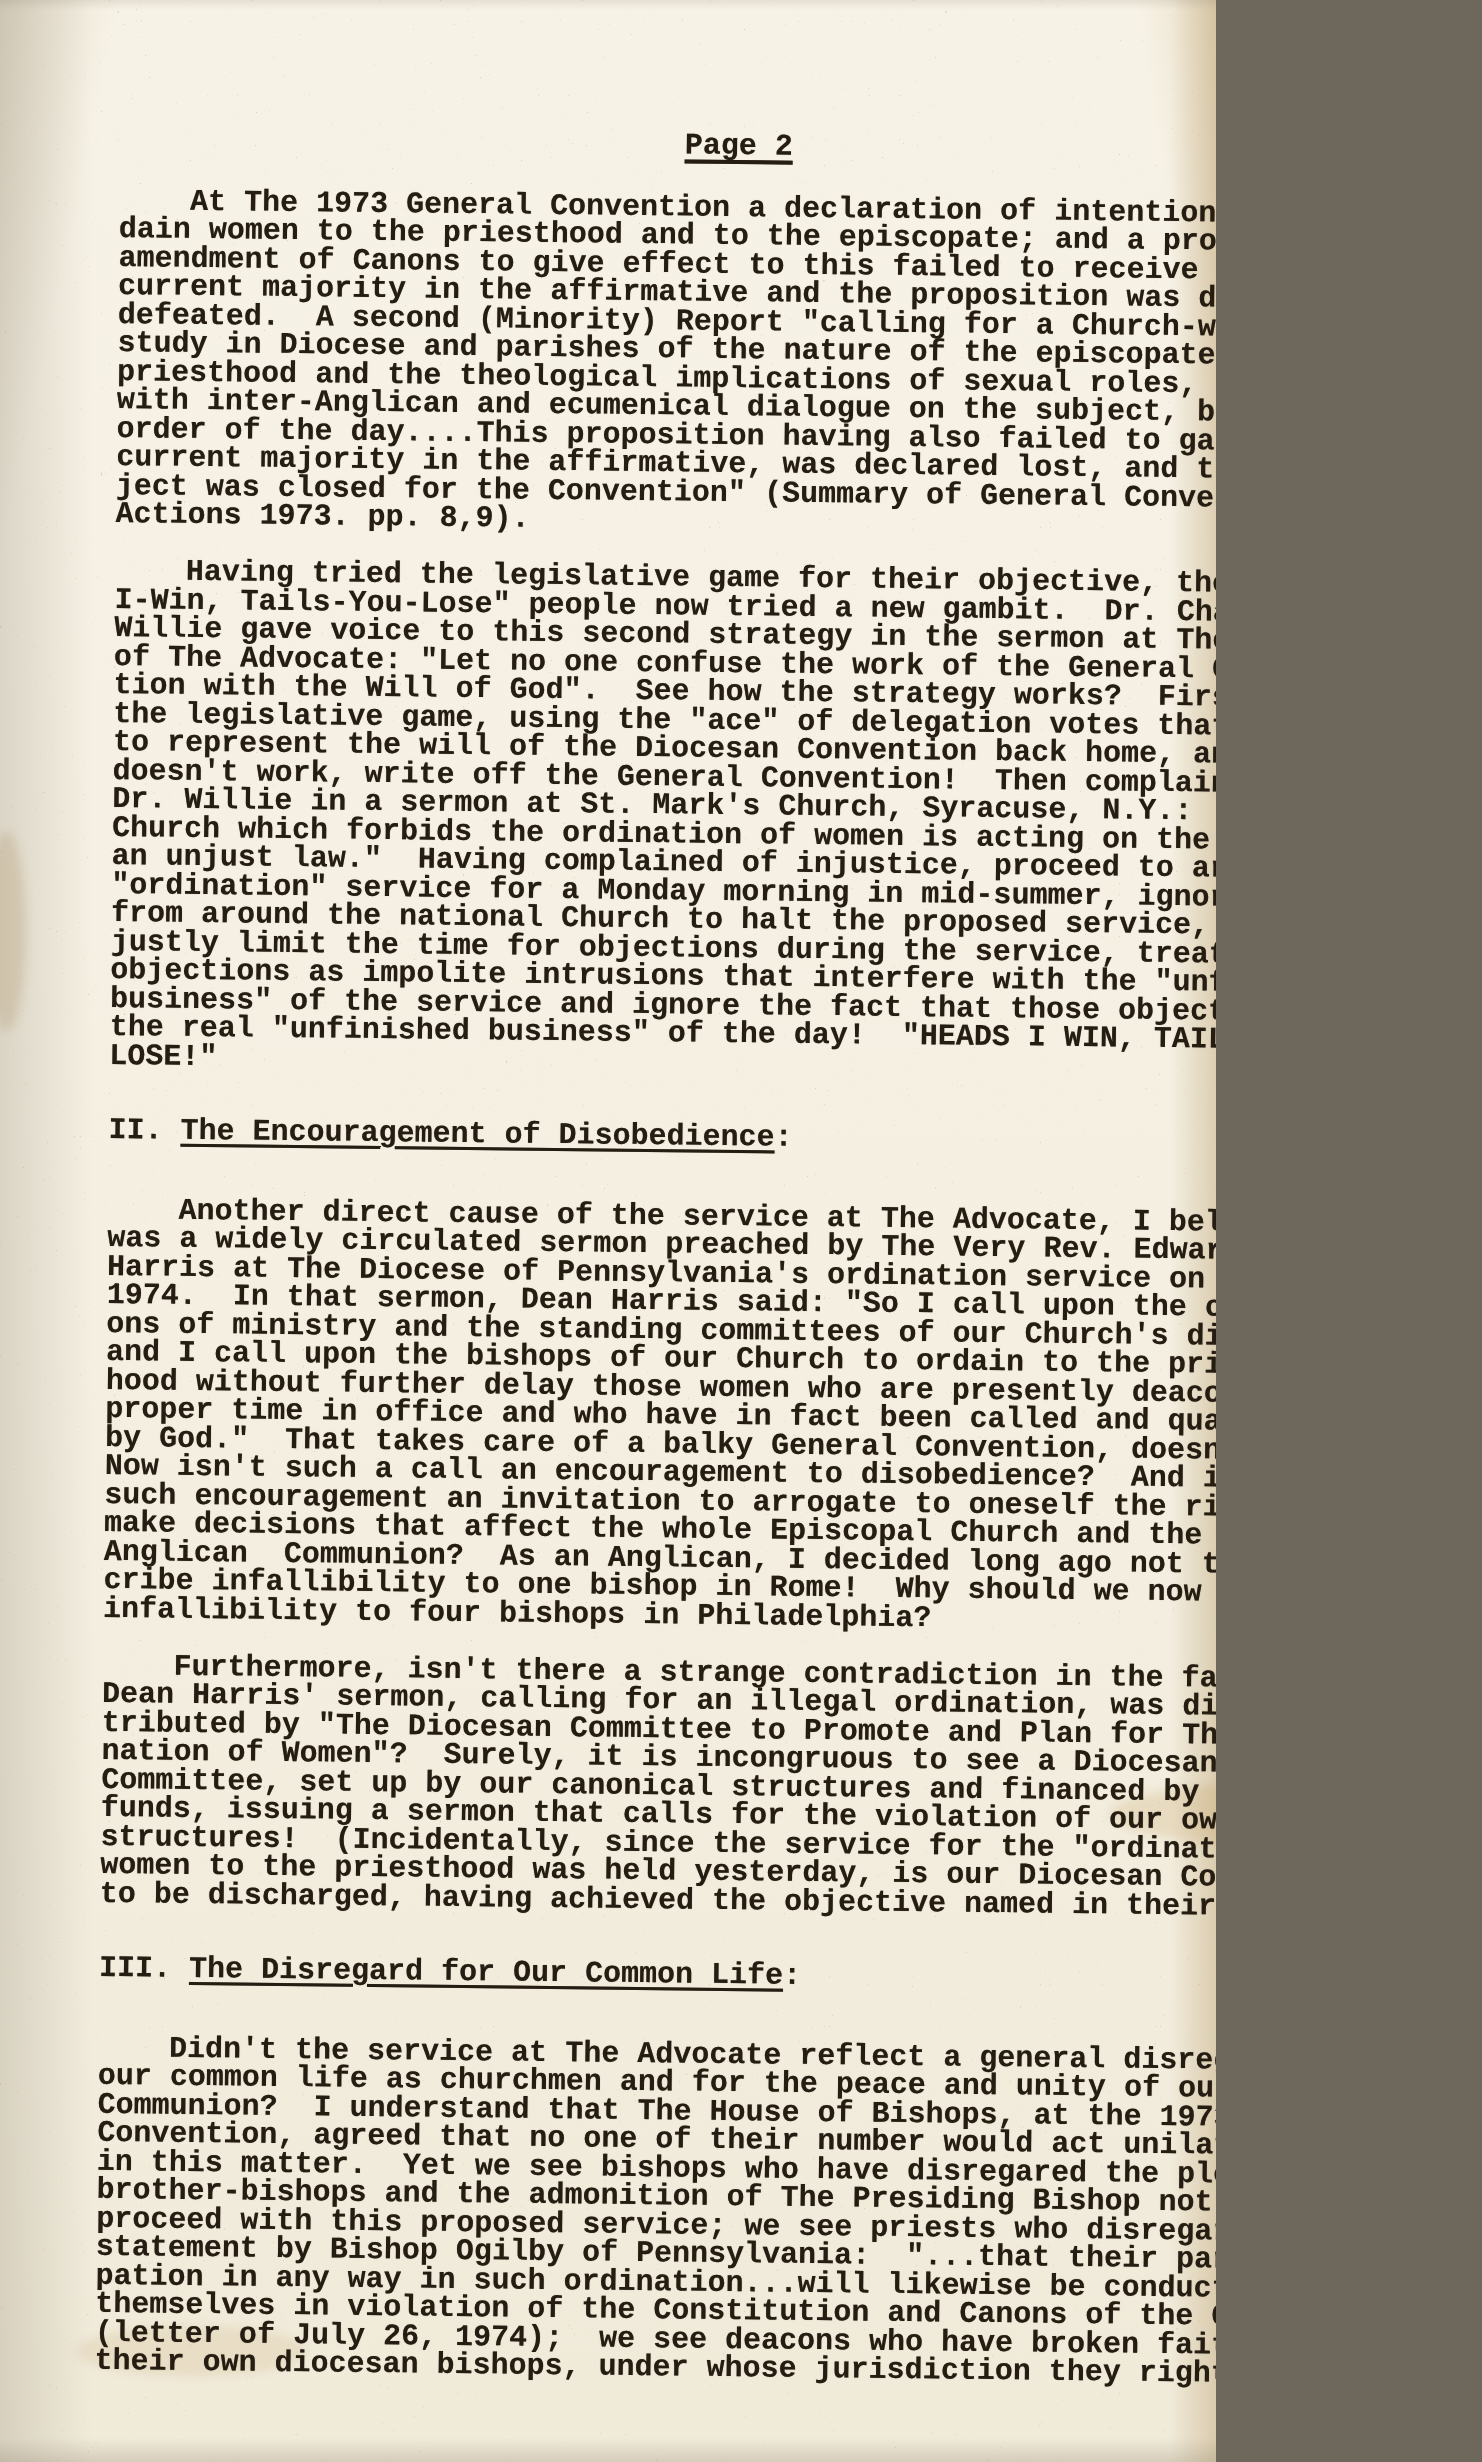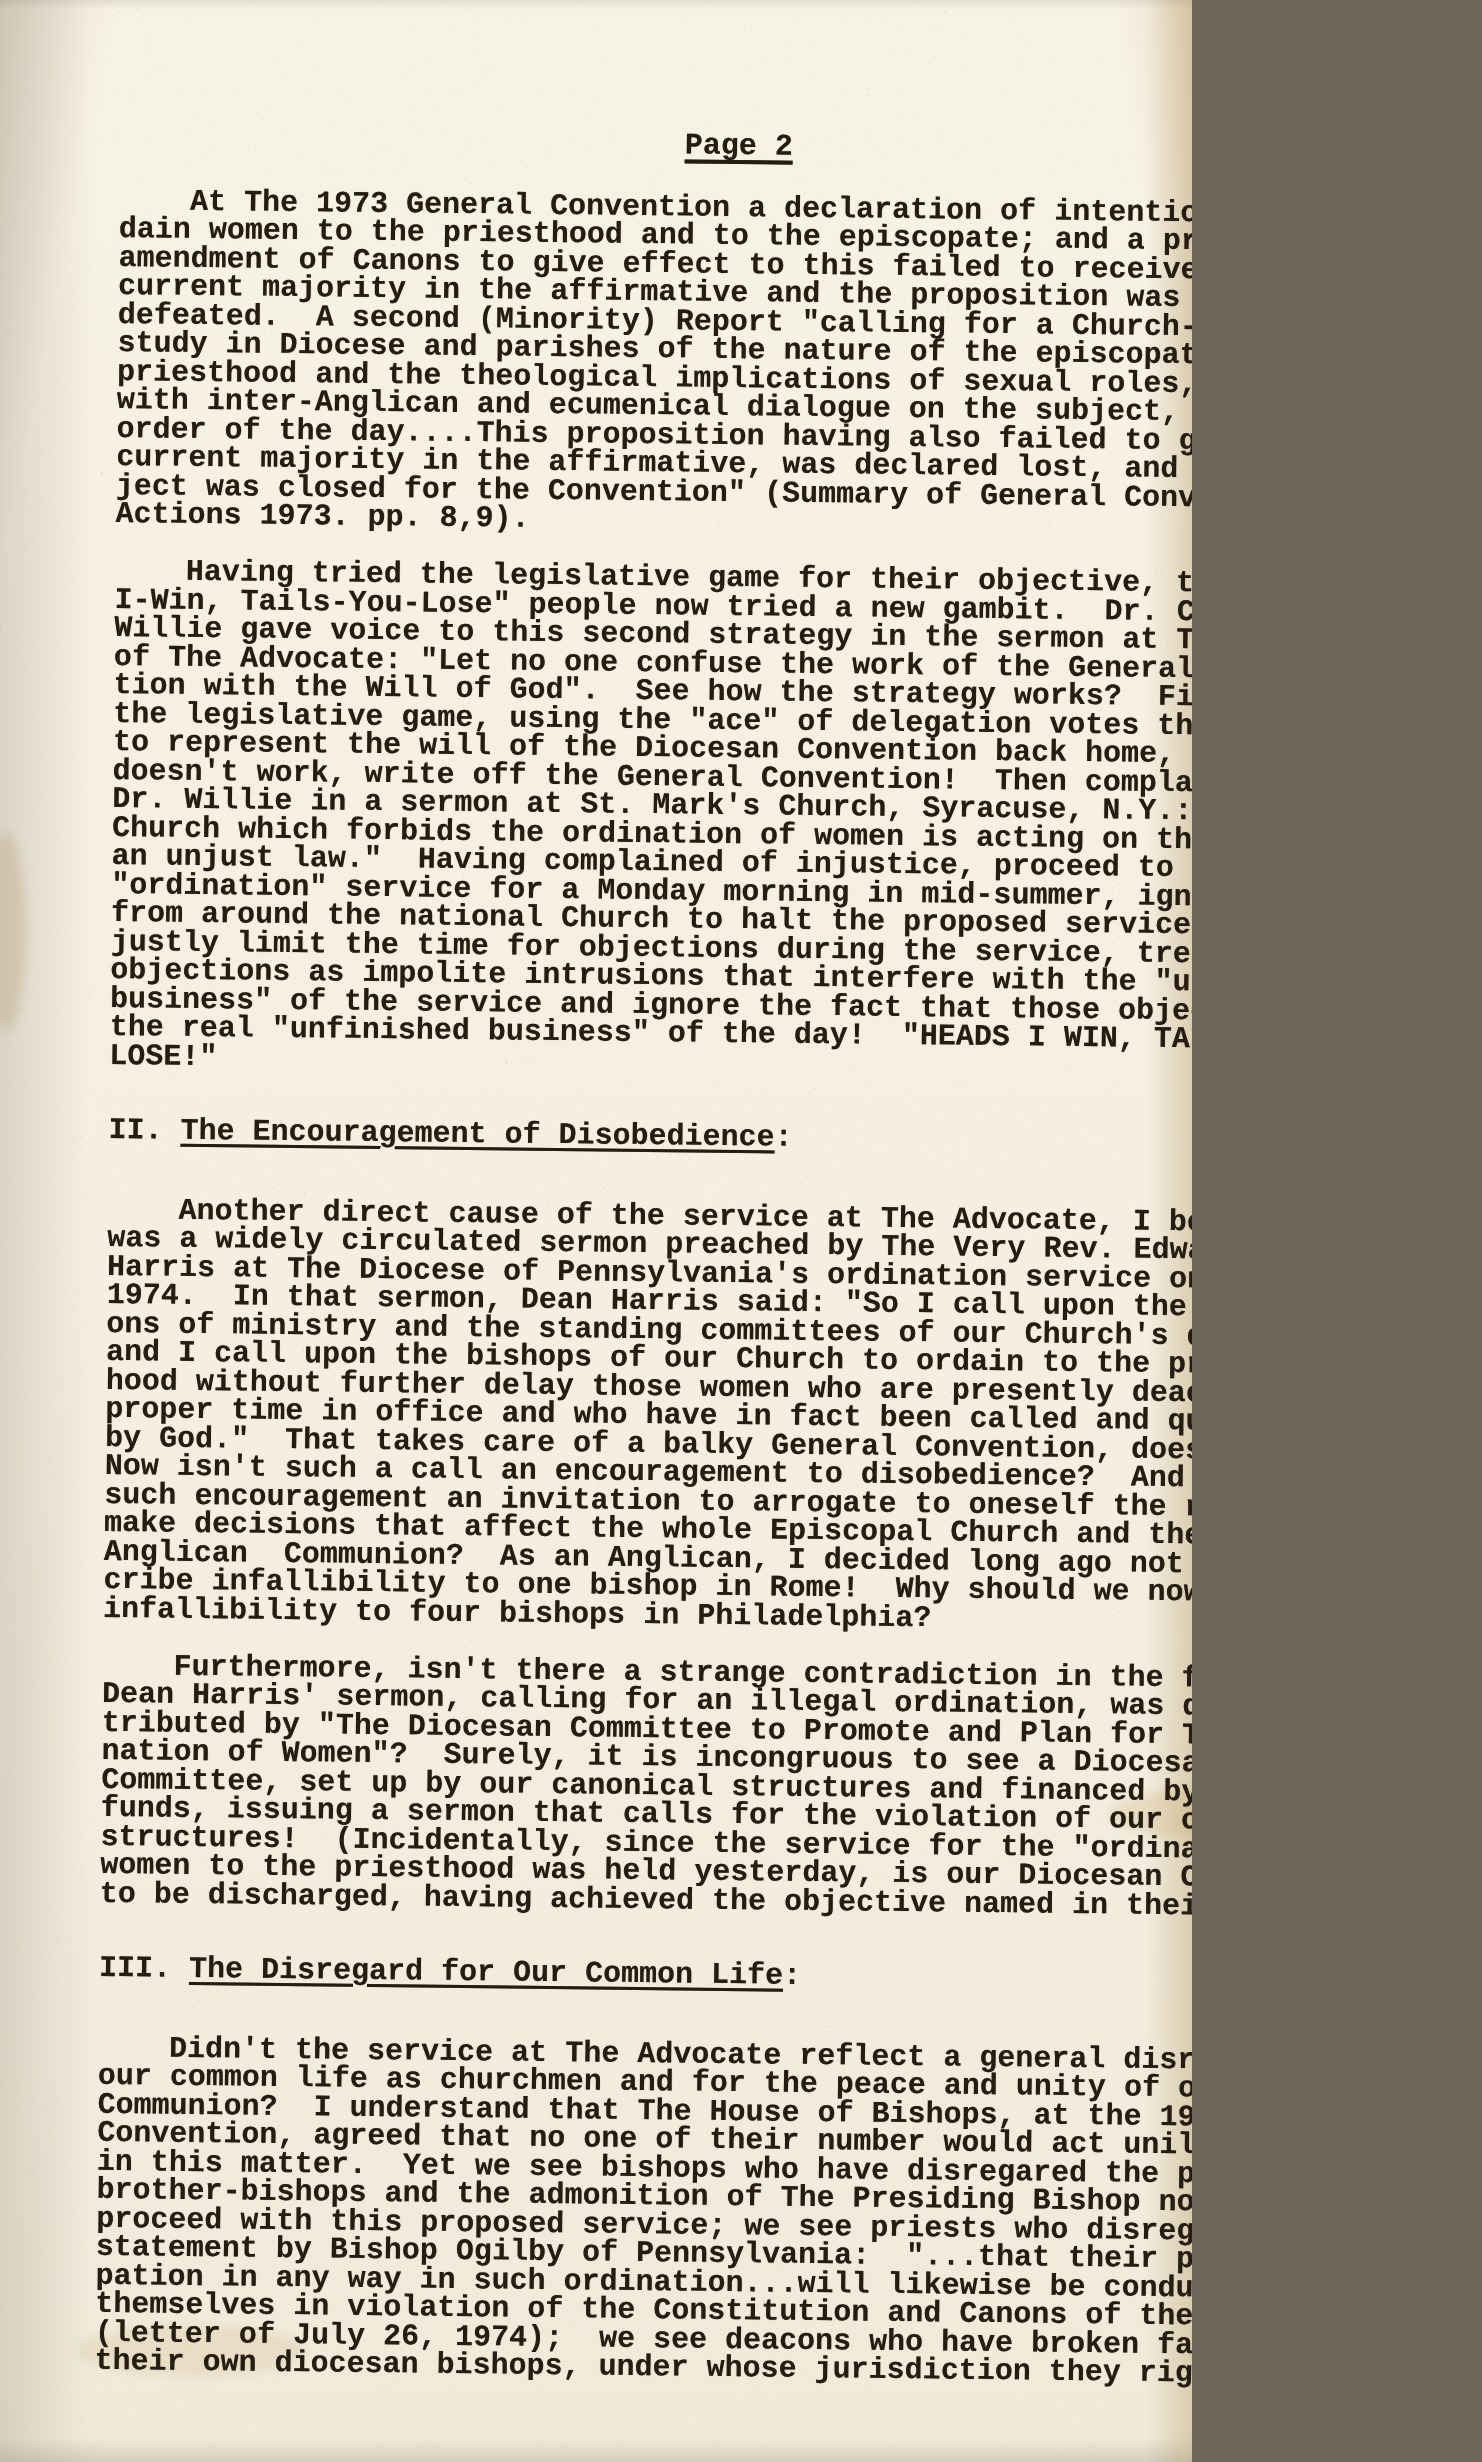--- a/index.html
+++ b/index.html
@@ -6,20 +6,21 @@
   .page {
     position:relative;
     width:1192px; height:2462px;
     overflow:hidden;
     background:
       linear-gradient(102deg, rgba(205,195,170,0.45) 0%, rgba(244,239,226,0) 7%),
       linear-gradient(262deg, rgba(210,190,150,0.40) 0%, rgba(244,239,226,0) 5%),
       linear-gradient(180deg, #f7f2e6 0%, #f4efe1 55%, #f0ead9 100%);
     font-family:"Liberation Mono","DejaVu Sans Mono",monospace;
     color:#261d12;
+    padding-left:24px;
   }
   .noise { position:absolute; inset:0; }
   .edge-left  { position:absolute; left:0; top:0; width:92px; height:100%;
                 background:linear-gradient(to right, rgba(125,115,96,0.22), rgba(125,115,96,0)); }
   .edge-right { position:absolute; right:0; top:0; width:46px; height:100%;
                 background:linear-gradient(to left, rgba(186,160,112,0.42), rgba(186,160,112,0)); }
   .edge-bottom{ position:absolute; left:0; bottom:0; width:100%; height:24px;
                 background:linear-gradient(to top, rgba(140,130,108,0.28), rgba(140,130,108,0)); }
   .edge-top   { position:absolute; left:0; top:0; width:100%; height:10px;
                 background:linear-gradient(to bottom, rgba(120,110,95,0.14), rgba(120,110,95,0)); }

